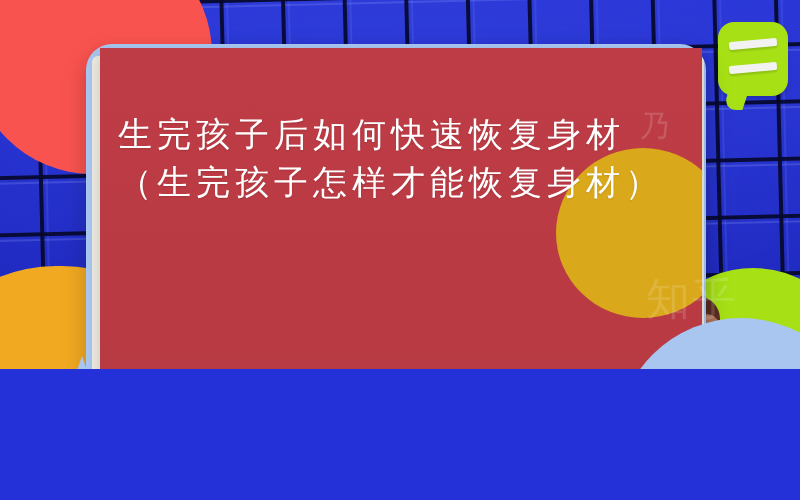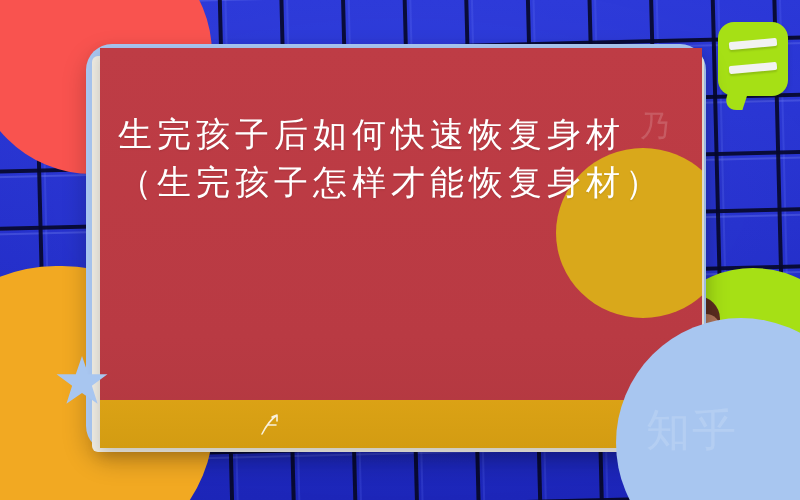--- a/index.html
+++ b/index.html
@@ -4,21 +4,21 @@
 <style>
   * { margin:0; padding:0; box-sizing:border-box; }
   html,body { width:800px; height:500px; overflow:hidden; }
   body {
     font-family:"DejaVu Sans","Liberation Sans",sans-serif;
     background:#2431d8;
     position:relative;
   }
 
   
-  #stage { position:absolute; inset:0; width:800px; height:500px; overflow:hidden; }
+  #stage { position:absolute; inset:0; width:800px; height:369px; overflow:hidden; }
 
   .bg-base {
     position:absolute; inset:0;
     background:
       linear-gradient(180deg,#2f3ddb 0%,#2733cf 45%,#1f2ac0 100%);
   }
   .bg-grid {
     position:absolute; inset:-40px -40px -40px -40px;
     background-image:
       linear-gradient(to right, rgba(6,8,46,.92) 0 4px, transparent 4px 100%),

